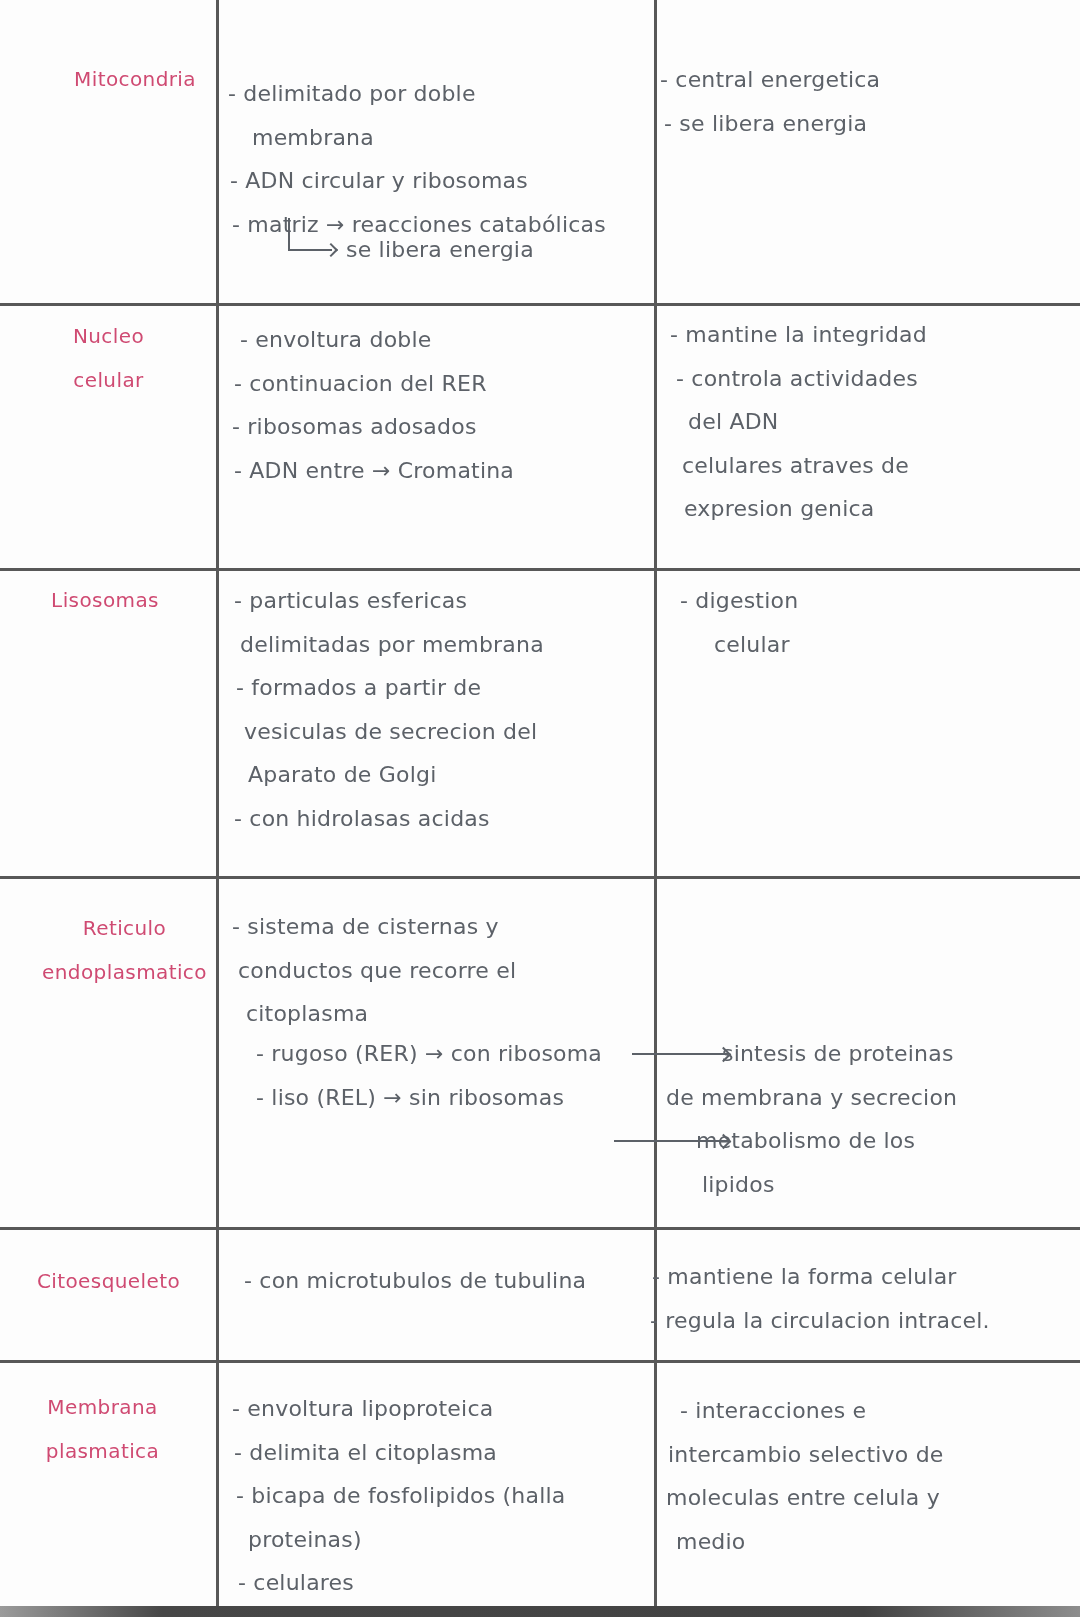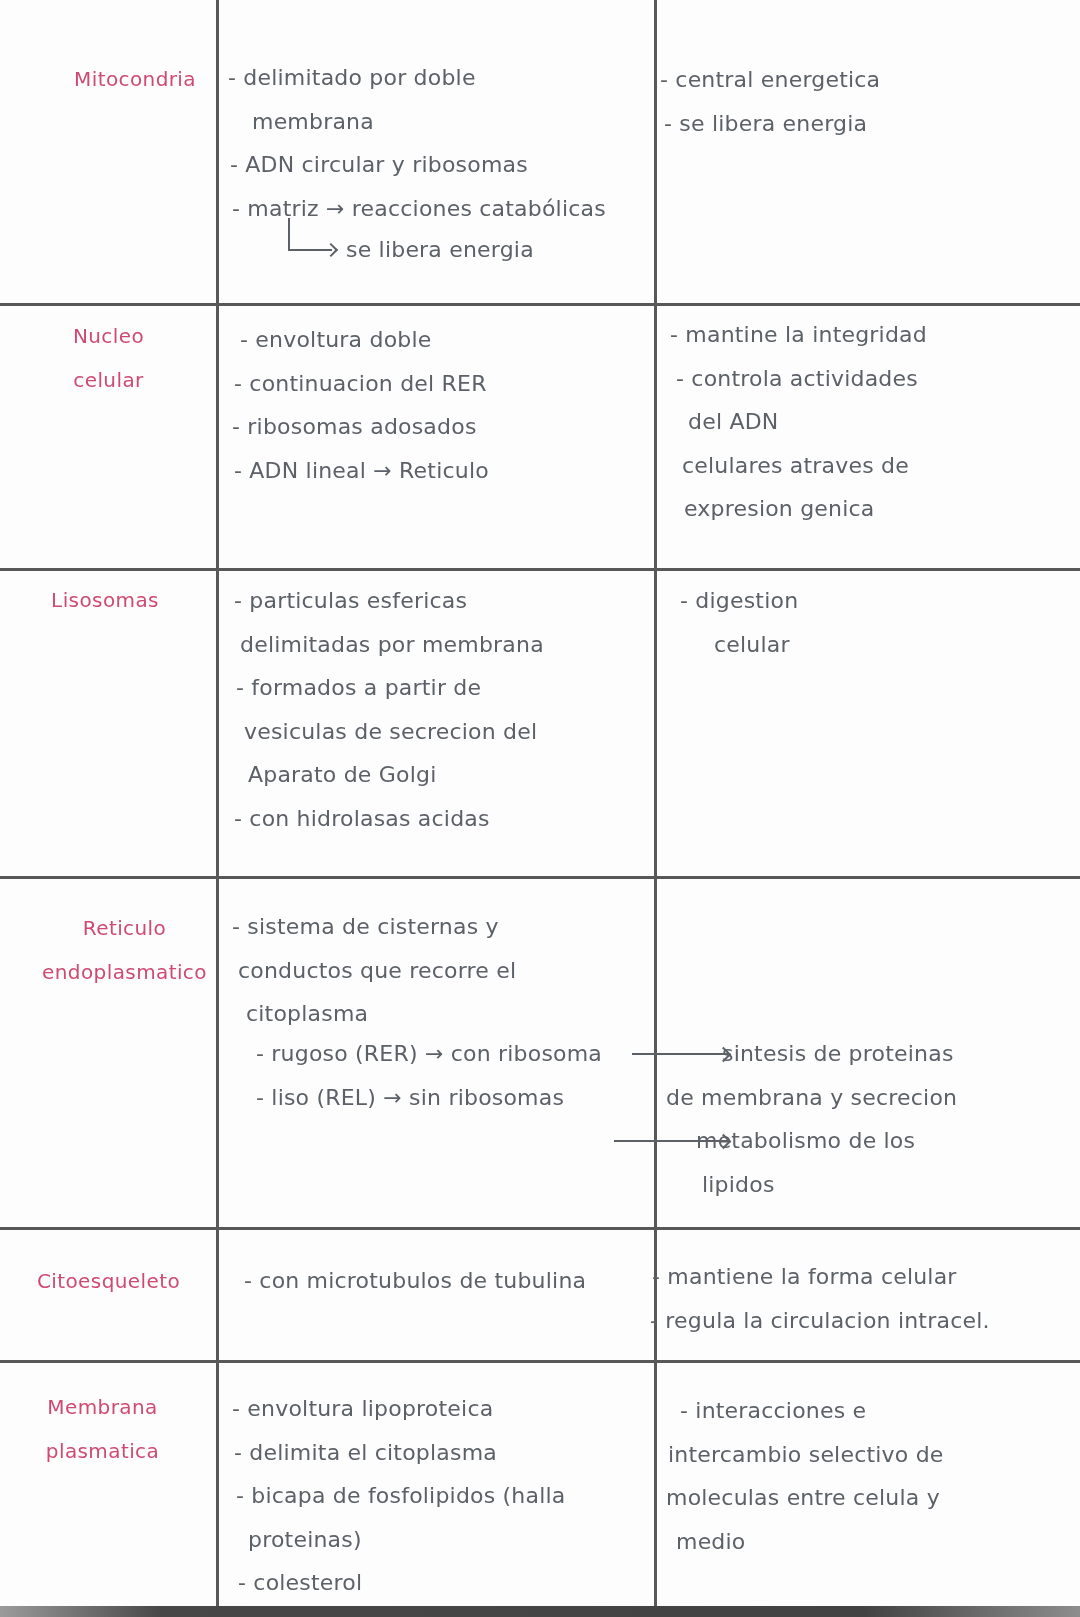--- a/index.html
+++ b/index.html
@@ -50,21 +50,21 @@
   <div class="hline" style="top:303px"></div>
   <div class="hline" style="top:568px"></div>
   <div class="hline" style="top:876px"></div>
   <div class="hline" style="top:1227px"></div>
   <div class="hline" style="top:1360px"></div>
   <div class="bottom-edge"></div>
 
   <div class="org" style="left:55px;top:57px;width:160px;text-align:center">
     <div class="tline">Mitocondria</div>
   </div>
-  <div class="cell" style="left:228px;top:56px">
+  <div class="cell" style="left:228px;top:72px">
     <div class="tline">- delimitado por doble</div>
     <div class="tline" style="padding-left:24px">membrana</div>
     <div class="tline" style="padding-left:2px">- ADN circular y ribosomas</div>
     <div class="tline" style="padding-left:4px">- matriz → reacciones catabólicas</div>
   </div>
   <div class="elbow" style="left:288px;top:218px;width:42px;height:31px"></div>
   <div class="cell" style="left:346px;top:228px">
     <div class="tline">se libera energia</div>
   </div>
   <div class="cell" style="left:660px;top:58px">
@@ -73,21 +73,21 @@
   </div>
 
   <div class="org" style="left:0;top:314px;width:217px;text-align:center">
     <div class="tline">Nucleo</div>
     <div class="tline">celular</div>
   </div>
   <div class="cell" style="left:232px;top:318px">
     <div class="tline" style="padding-left:8px">- envoltura doble</div>
     <div class="tline" style="padding-left:2px">- continuacion del RER</div>
     <div class="tline">- ribosomas adosados</div>
-    <div class="tline" style="padding-left:2px">- ADN lineal → Reticulo</div>
+    <div class="tline" style="padding-left:2px">- ADN entre → Cromatina</div>
   </div>
   <div class="cell" style="left:670px;top:313px">
     <div class="tline">- mantine la integridad</div>
     <div class="tline" style="padding-left:6px">- controla actividades</div>
     <div class="tline" style="padding-left:18px">del ADN</div>
     <div class="tline" style="padding-left:12px">celulares atraves de</div>
     <div class="tline" style="padding-left:14px">expresion genica</div>
   </div>
 
   <div class="org" style="left:0;top:578px;width:210px;text-align:center">
@@ -141,21 +141,21 @@
 
   <div class="org" style="left:0;top:1385px;width:205px;text-align:center">
     <div class="tline">Membrana</div>
     <div class="tline">plasmatica</div>
   </div>
   <div class="cell" style="left:232px;top:1387px">
     <div class="tline">- envoltura lipoproteica</div>
     <div class="tline" style="padding-left:2px">- delimita el citoplasma</div>
     <div class="tline" style="padding-left:4px">- bicapa de fosfolipidos (halla</div>
     <div class="tline" style="padding-left:16px">proteinas)</div>
-    <div class="tline" style="padding-left:6px">- colesterol</div>
+    <div class="tline" style="padding-left:6px">- celulares</div>
   </div>
   <div class="cell" style="left:662px;top:1389px">
     <div class="tline" style="padding-left:18px">- interacciones e</div>
     <div class="tline" style="padding-left:6px">intercambio selectivo de</div>
     <div class="tline" style="padding-left:4px">moleculas entre celula y</div>
     <div class="tline" style="padding-left:14px">medio</div>
   </div>
 
 </div>
 

